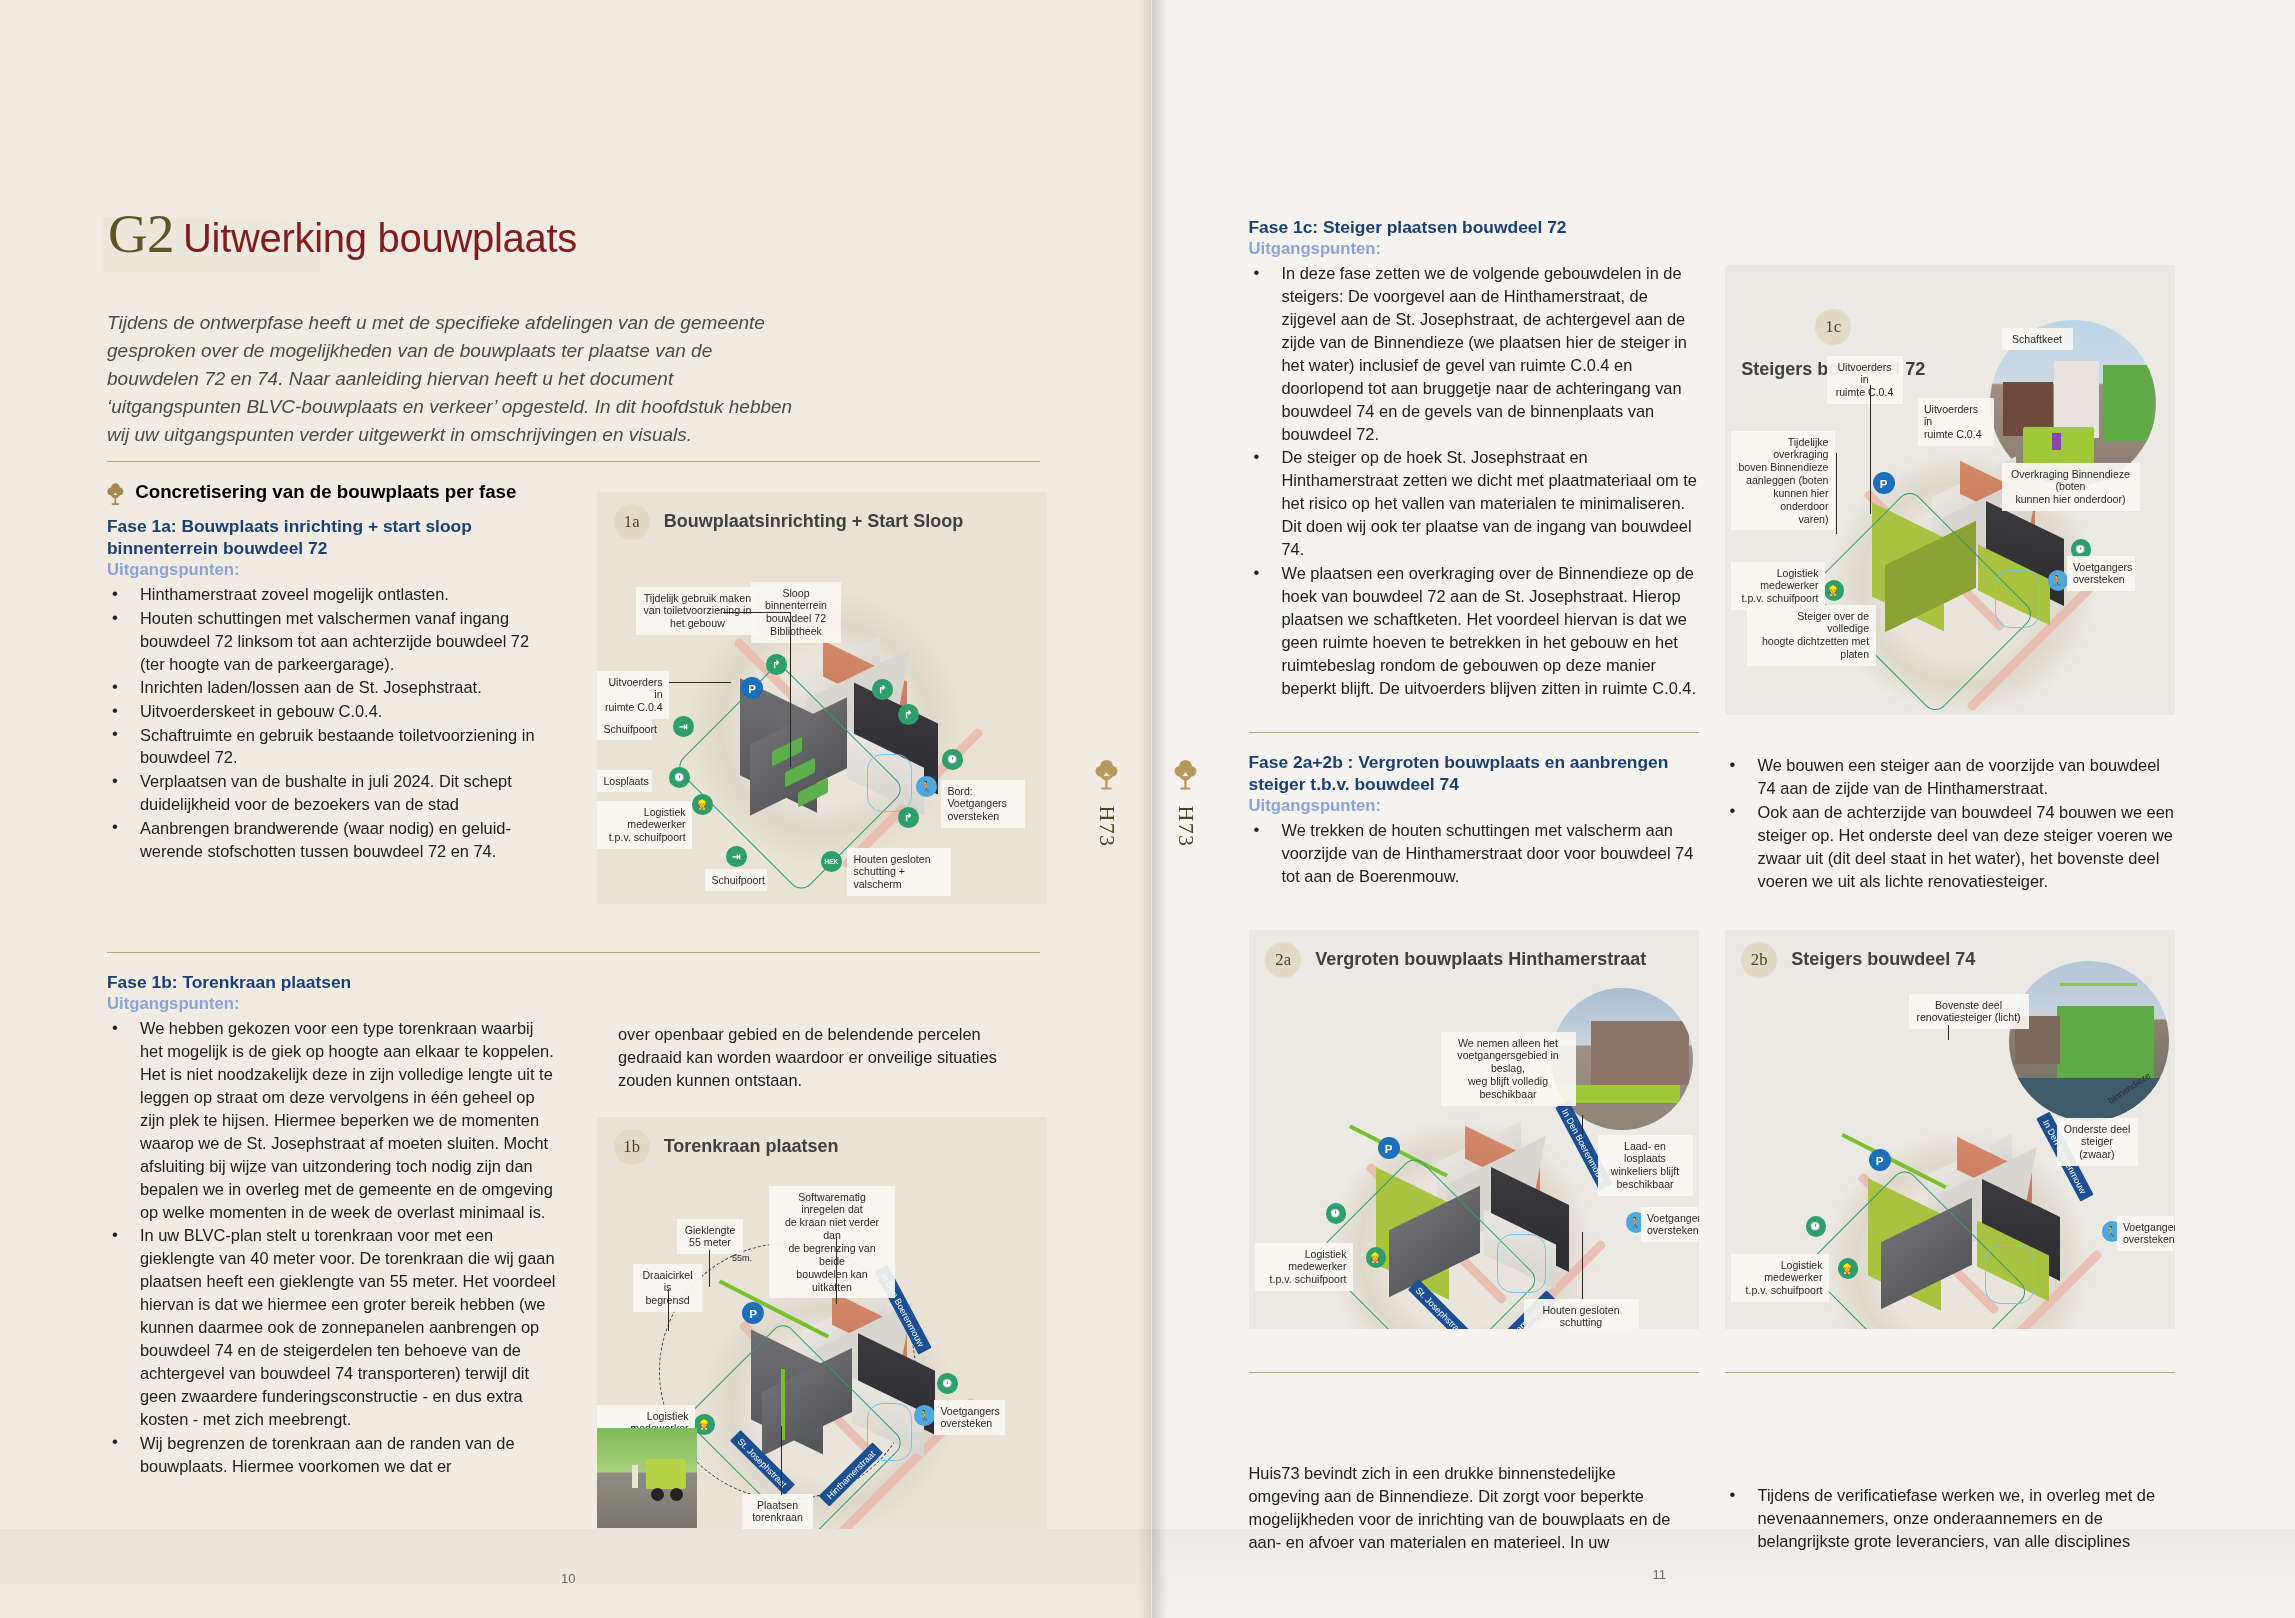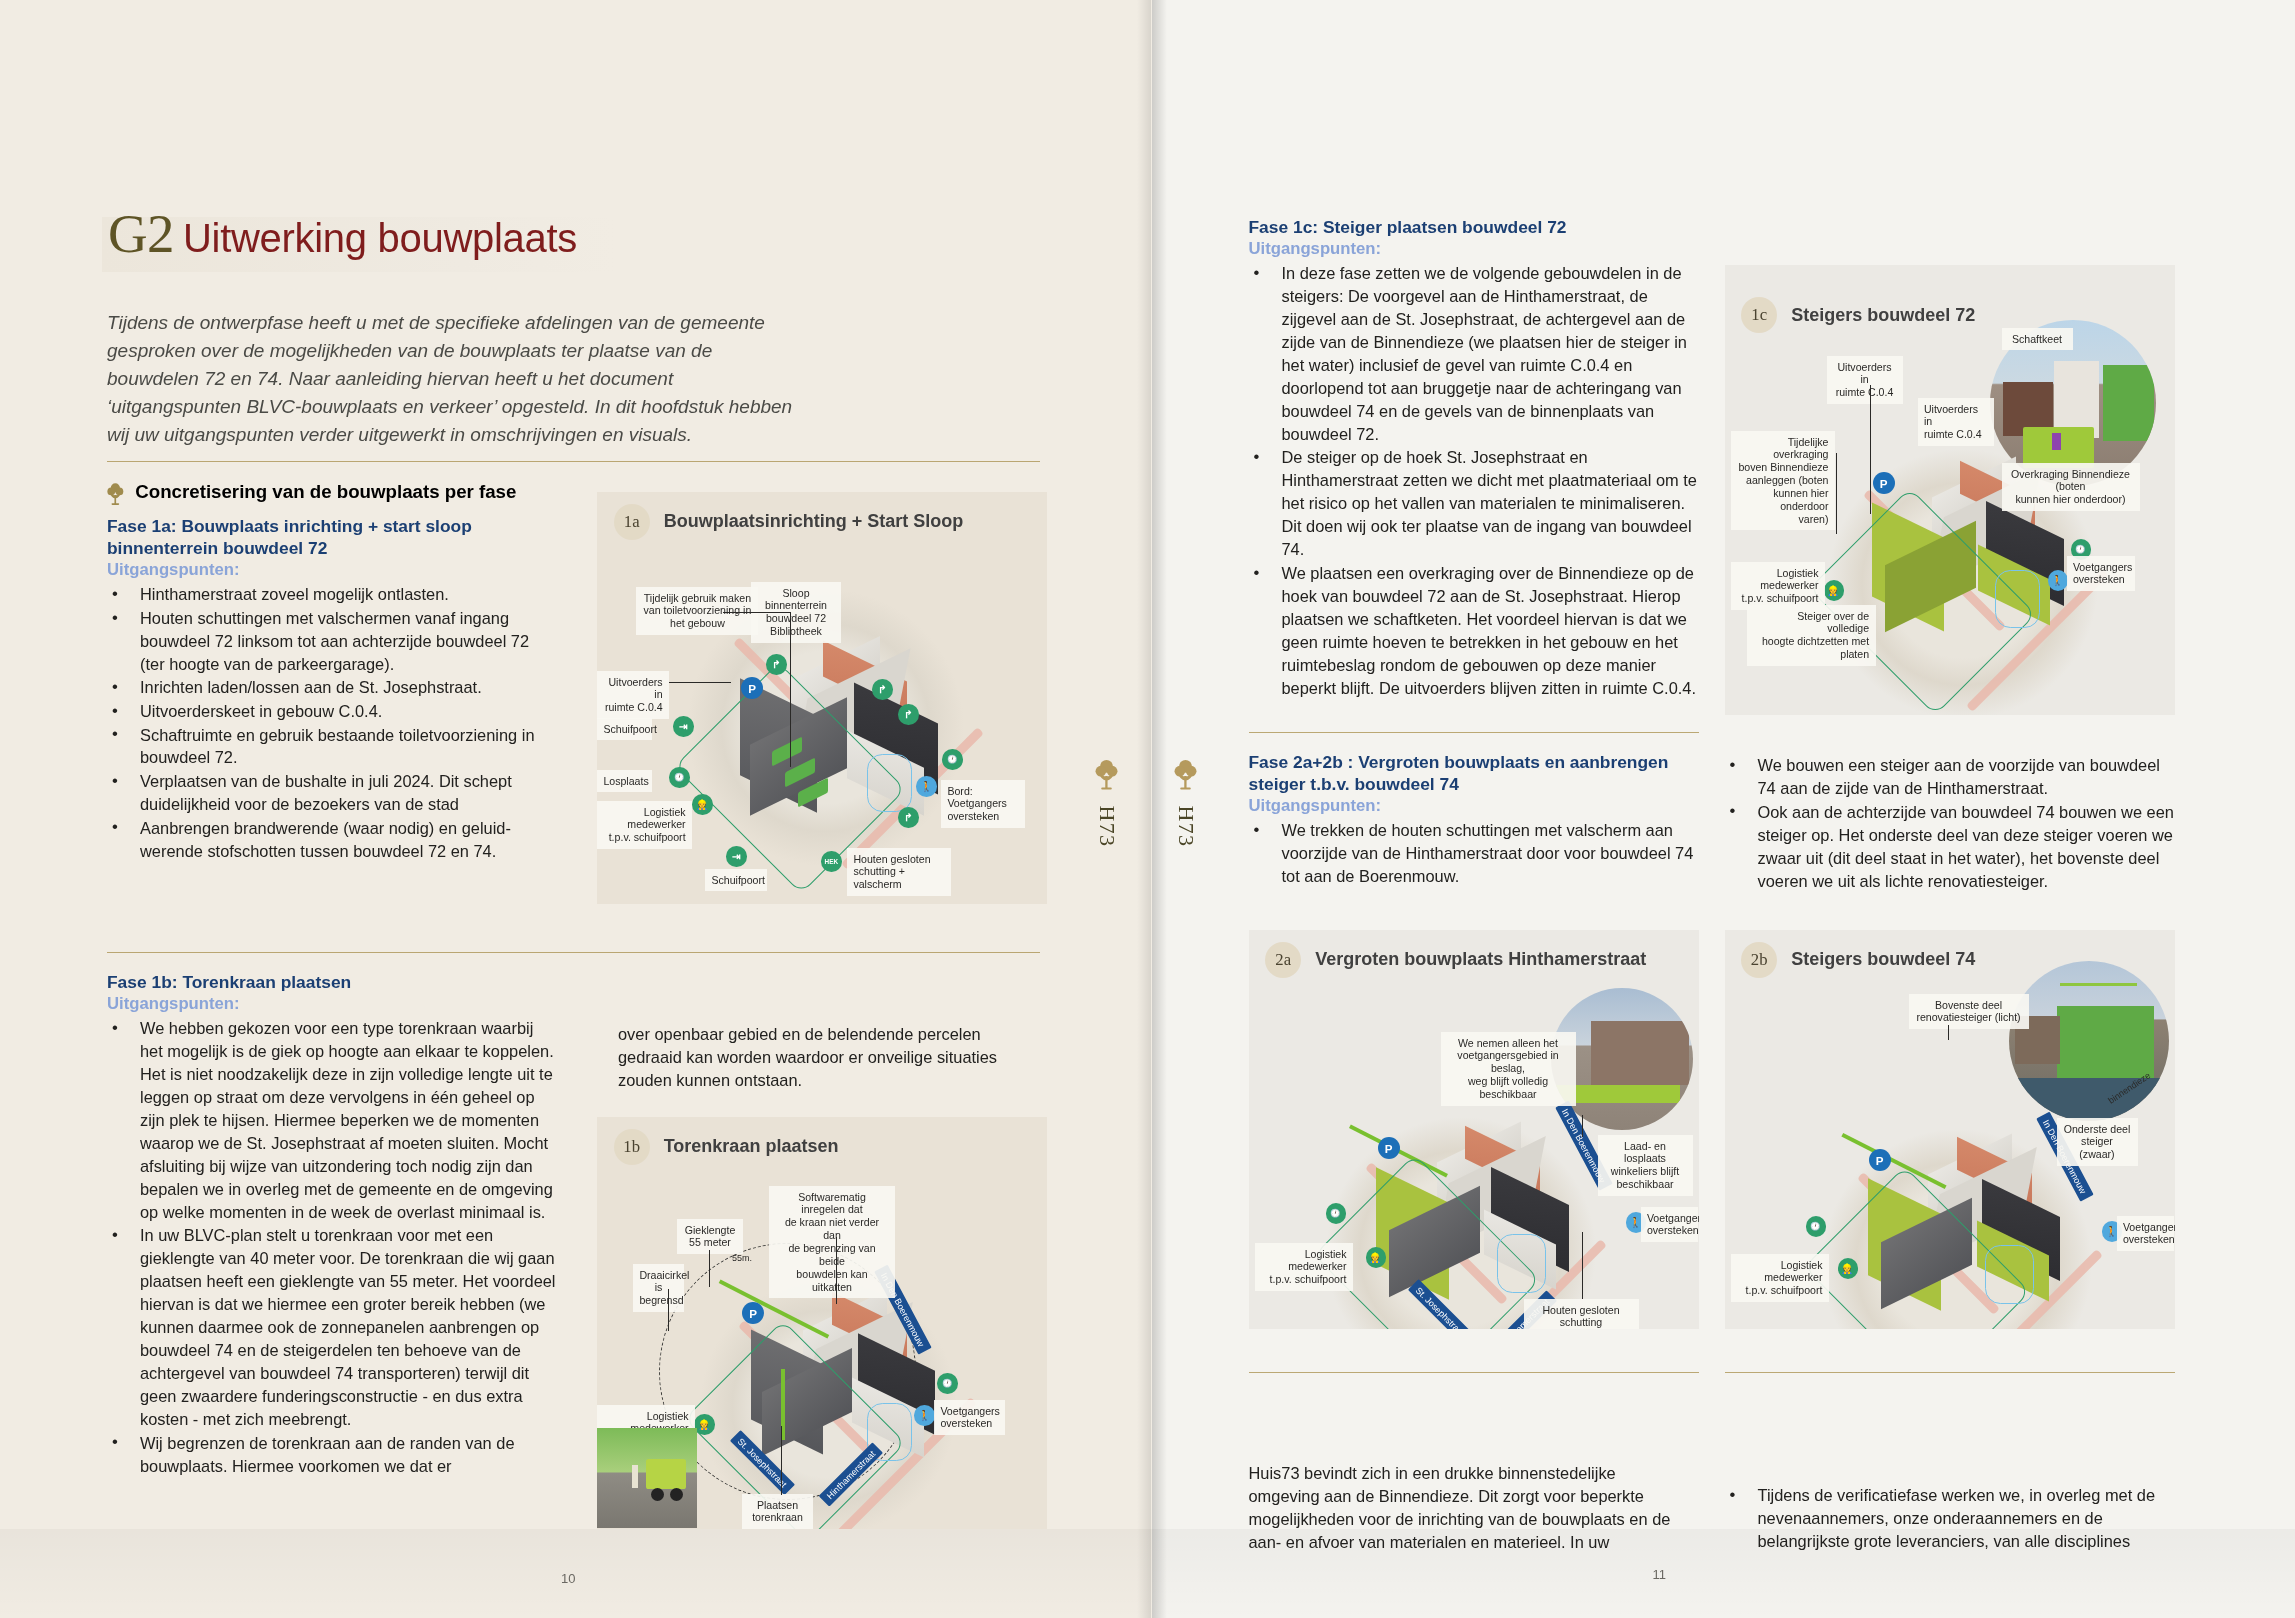--- a/index.html
+++ b/index.html
@@ -305,21 +305,21 @@
         <div class="streetlbl" style="left:127px;top:338px;transform:rotate(45deg);">St. Josephstraat</div>
         <div class="streetlbl" style="left:216px;top:350px;transform:rotate(-45deg);">Hinthamerstraat</div>
         <div class="streetlbl" style="left:259px;top:185px;transform:rotate(62deg);">In Den Boerenmouw</div>
 
         <div class="callout" style="left:172px;top:69px;width:126px;">Softwarematig inregelen dat
 de kraan niet verder dan
 de begrenzing van beide
 bouwdelen kan uitkatten</div>
         <div class="callout" style="left:80px;top:102px;width:66px;">Gieklengte
 55 meter</div>
-        <div class="callout" style="left:36px;top:147px;width:51px;">Draaicirkel is
+        <div class="callout" style="left:36px;top:147px;width:69px;">Draaicirkel is
 begrensd</div>
         <div class="callout left" style="left:0px;top:288px;width:98px;">Logistiek medewerker
 t.p.v. schuifpoort</div>
         <div class="callout" style="left:145px;top:377px;width:71px;">Plaatsen
 torenkraan</div>
         <div class="callout right" style="left:337px;top:283px;width:71px;">Voetgangers
 oversteken</div>
 
         <div class="leader" style="left:112px;top:133px;width:1px;height:37px;"></div>
         <div class="leader" style="left:239px;top:120px;width:1px;height:67px;"></div>
@@ -370,21 +370,21 @@
 
 
     <p class="body" style="position:absolute;left:97px;top:1462px;width:437px;">Huis73 bevindt zich in een drukke binnenstedelijke omgeving aan de Binnendieze. Dit zorgt voor beperkte mogelijkheden voor de inrichting van de bouwplaats en de aan- en afvoer van materialen en materieel. In uw</p>
 
 
     <ul class="bul" style="position:absolute;left:573px;top:1481px;width:450px;">
       <li>Tijdens de verificatiefase werken we, in overleg met de nevenaannemers, onze onderaannemers en de belangrijkste grote leveranciers, van alle disciplines</li>
     </ul>
 
     <div class="panel light" style="left:573px;top:265px;width:450px;height:450px;">
-      <div class="panel-head" style="top:32px;">
+      <div class="panel-head" style="top:44px;flex-direction:column;">
         <span class="badge">1c</span>
         <span class="panel-title">Steigers bouwdeel 72</span>
       </div>
 
       <div class="scene">
 
         <div class="photo-circle" style="left:265px;top:55px;width:166px;height:166px;background:linear-gradient(to bottom,#bcd5e8 0%,#cbd9e2 38%,#9e8f82 39%,#8a7c70 100%);">
           <div style="position:absolute;left:13px;top:62px;width:50px;height:54px;background:#6d4a3b;"></div>
           <div style="position:absolute;left:64px;top:41px;width:45px;height:77px;background:#e8e4dd;"></div>
           <div style="position:absolute;left:113px;top:45px;width:51px;height:76px;background:#5faa46;"></div>

